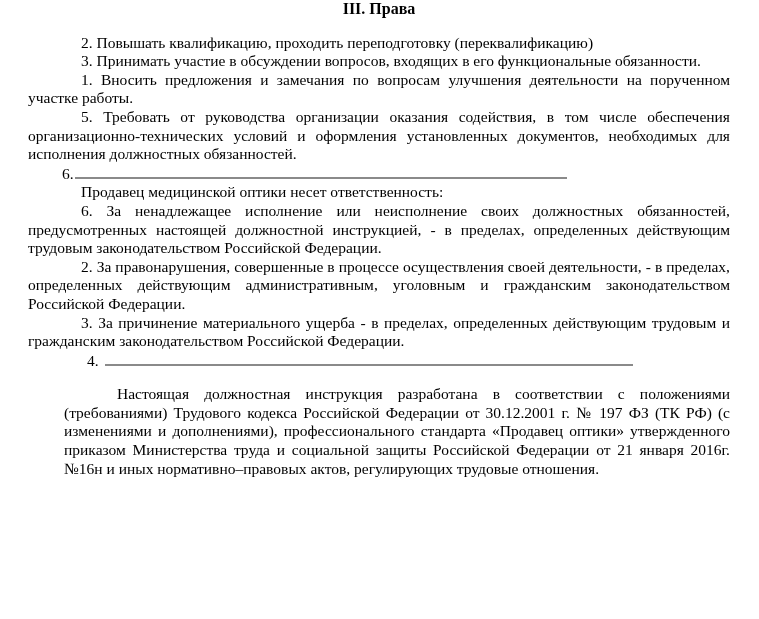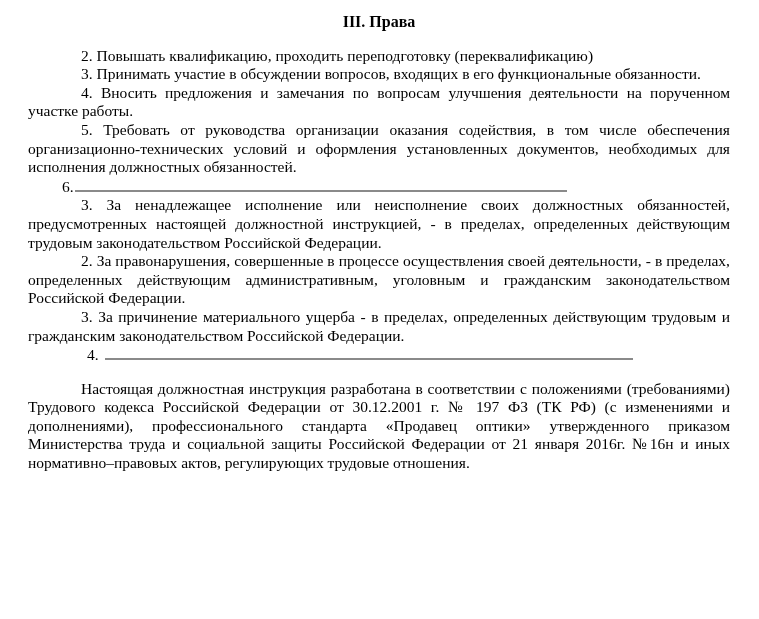--- a/index.html
+++ b/index.html
@@ -6,21 +6,21 @@
     margin: 0;
     padding: 0;
     background: #ffffff;
   }
   .page {
     position: relative;
     width: 759px;
     height: 619px;
     box-sizing: border-box;
     background: #ffffff;
-    padding: 13px 29px 14px 28px;
+    padding: 0 29px 14px 28px;
     font-family: "Liberation Serif", "DejaVu Serif", serif;
     font-size: 15.5px;
     line-height: 18.6px;
     color: #000000;
     overflow: hidden;
     border-radius: 22px;
   }
   .heading {
     font-size: 16px;
     font-weight: bold;
@@ -57,44 +57,46 @@
   .fill-6 {
     width: 492px;
     margin-left: 1px;
   }
   .fill-4 {
     width: 528px;
     margin-left: 6px;
   }
   .closing {
     margin-top: 15px;
+    margin-left: 36px;
   }
 </style>
 </head>
 <body>
 
 <div class="page">
 
   <h1 class="heading">III. Права</h1>
 
 
 
   <p class="para indent">2. Повышать квалификацию, проходить переподготовку (переквалификацию)</p>
 
   <p class="para indent">3. Принимать участие в обсуждении вопросов, входящих в его функциональные обязанности.</p>
 
-  <p class="para indent">4. Вносить предложения и замечания по вопросам улучшения деятельности на порученном участке работы.</p>
+  <p class="para indent">1. Вносить предложения и замечания по вопросам улучшения деятельности на порученном участке работы.</p>
 
   <p class="para indent">5. Требовать от руководства организации оказания содействия, в том числе обеспечения организационно-технических условий и оформления установленных документов, необходимых для исполнения должностных обязанностей.</p>
 
   <p class="blank-line blank-6"><span>6.</span><span class="fill-line fill-6"></span></p>
 
 
+  <p class="para indent">Продавец медицинской оптики несет ответственность:</p>
 
-  <p class="para indent">3. За ненадлежащее исполнение или неисполнение своих должностных обязанностей, предусмотренных настоящей должностной инструкцией, - в пределах, определенных действующим трудовым законодательством Российской Федерации.</p>
+  <p class="para indent">6. За ненадлежащее исполнение или неисполнение своих должностных обязанностей, предусмотренных настоящей должностной инструкцией, - в пределах, определенных действующим трудовым законодательством Российской Федерации.</p>
 
   <p class="para indent">2. За правонарушения, совершенные в процессе осуществления своей деятельности, - в пределах, определенных действующим административным, уголовным и гражданским законодательством Российской Федерации.</p>
 
   <p class="para indent">3. За причинение материального ущерба - в пределах, определенных действующим трудовым и гражданским законодательством Российской Федерации.</p>
 
   <p class="blank-line blank-4"><span>4.</span><span class="fill-line fill-4"></span></p>
 
   <p class="para indent closing">Настоящая должностная инструкция разработана в соответствии с положениями (требованиями) Трудового кодекса Российской Федерации от 30.12.2001 г. № 197 ФЗ (ТК РФ) (с изменениями и дополнениями), профессионального стандарта «Продавец оптики» утвержденного приказом Министерства труда и социальной защиты Российской Федерации от 21 января 2016г. №16н и иных нормативно–правовых актов, регулирующих трудовые отношения.</p>
 
 </div>

